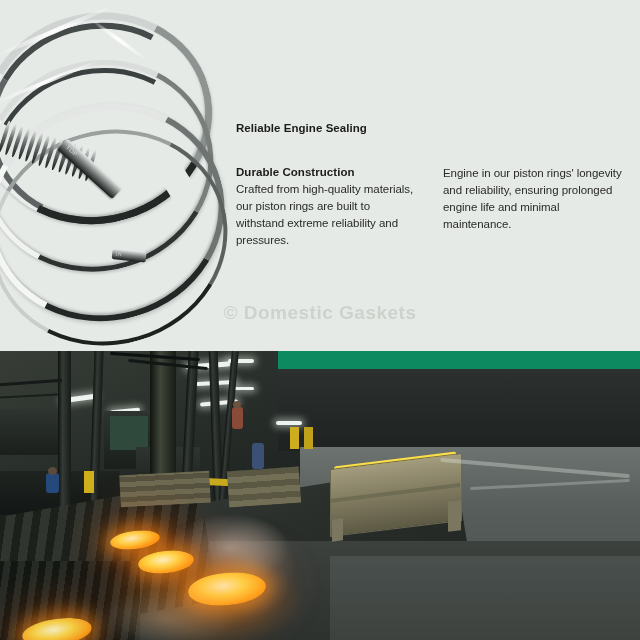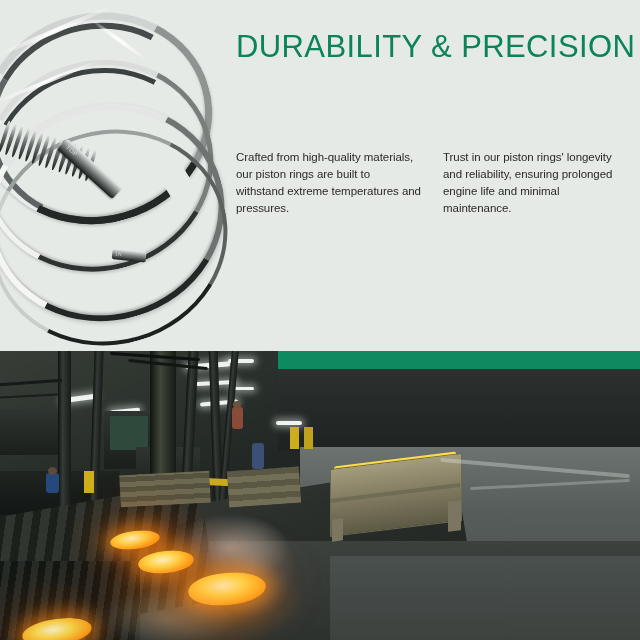--- a/index.html
+++ b/index.html
@@ -178,38 +178,40 @@
         <div class="label-patch2">
           <span>1N</span>
         </div>
 
         <div class="gap"></div>
         <div class="gap2"></div>
       </div>
     </div>
 
     <div id="headline">
-      <span class="l">DURABILITY &amp; PRECISION</span>
     </div>
 
     <div id="features">
       <div class="frow">
         <div class="fcell">
+          <h3>Reliable Engine Sealing</h3>
         </div>
       </div>
       <div class="frow second">
         <div class="fcell">
-          <p>Crafted from high-quality materials, our piston rings are built to withstand extreme temperatures and pressures.</p>
+          <h3>Durable Construction</h3>
+          <p>Crafted from high-quality materials, our piston rings are built to withstand extreme reliability and pressures.</p>
         </div>
         <div class="fcell">
-          <p>Trust in our piston rings' longevity and reliability, ensuring prolonged engine life and minimal maintenance.</p>
+          <p>Engine in our piston rings' longevity and reliability, ensuring prolonged engine life and minimal maintenance.</p>
         </div>
       </div>
     </div>
 
+    <div id="watermark">© Domestic Gaskets</div>
   </div>
 
   <div id="greenbar"></div>
 
   <div id="photo">
     <div class="ph hall"></div>
     <div class="ph hall2"></div>
     <div class="ph wallR"></div>
     <div class="ph slab"></div>
 

